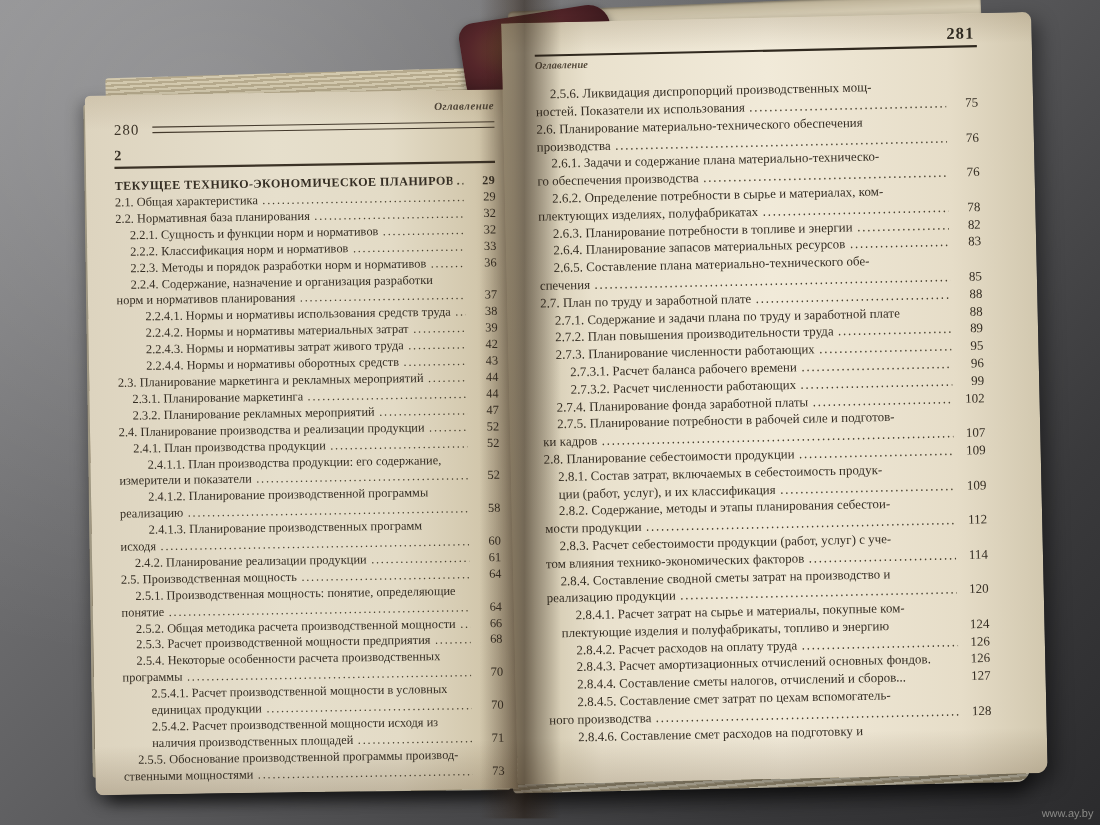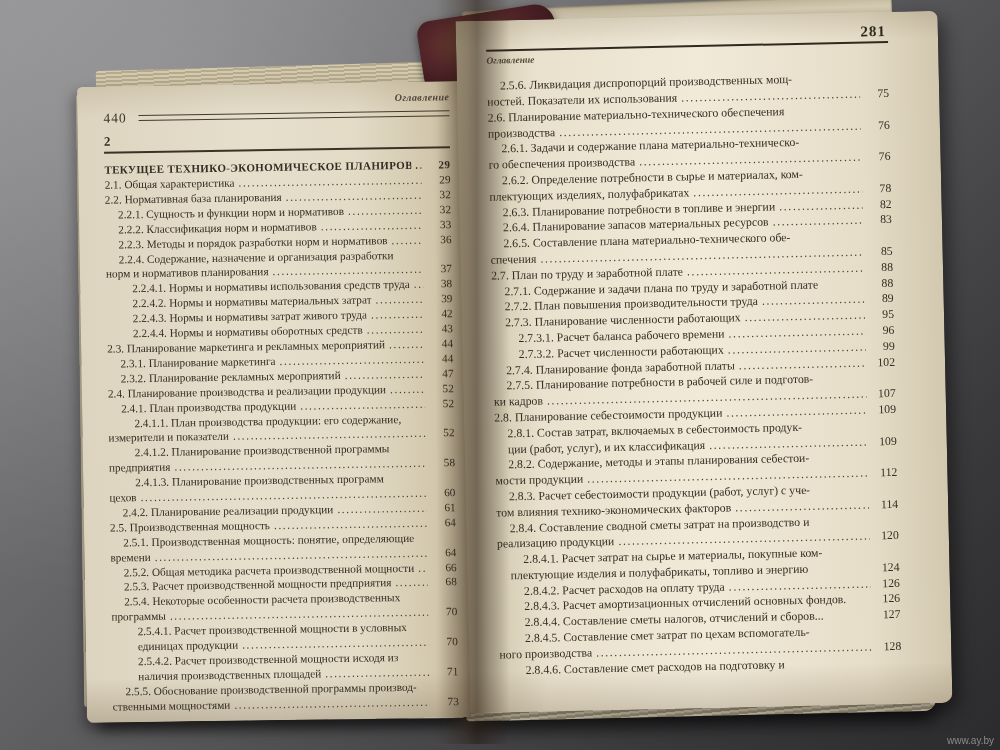--- a/index.html
+++ b/index.html
@@ -82,21 +82,21 @@
   <div class="top-edge-right"></div>
   <div class="top-edge-left"></div>
   <div class="spine-top"></div>
   <div class="left-stack"></div>
   <div class="bottom-edge-right"></div>
   <div class="bottom-edge-left"></div>
 
   <div class="page left-page">
     <div class="lp-ogl">Оглавление</div>
     <div class="lp-num-row">
-      <span class="lp-pagenum">440</span>
+      <span class="lp-pagenum">280</span>
       <span class="dbl-rule"></span>
     </div>
     <div class="lp-ch">2</div>
     <div class="lp-rule"></div>
     <div class="toc">
         <div class="toc-row toc-title" style="padding-left: 0px;">
           <span class="txt">ТЕКУЩЕЕ ТЕХНИКО-ЭКОНОМИЧЕСКОЕ ПЛАНИРОВАНИЕ</span>
           <span class="dots"></span>
           <span class="pg">29</span>
         </div>
@@ -183,47 +183,47 @@
         </div>
         <div class="toc-row" style="padding-left: 0px;">
           <span class="txt">измерители и показатели</span>
           <span class="dots"></span>
           <span class="pg">52</span>
         </div>
         <div class="toc-row" style="padding-left: 26px;">
           <span class="txt">2.4.1.2. Планирование производственной программы</span>
         </div>
         <div class="toc-row" style="padding-left: 0px;">
-          <span class="txt">предприятия</span>
+          <span class="txt">реализацию</span>
           <span class="dots"></span>
           <span class="pg">58</span>
         </div>
         <div class="toc-row" style="padding-left: 26px;">
           <span class="txt">2.4.1.3. Планирование производственных программ</span>
         </div>
         <div class="toc-row" style="padding-left: 0px;">
-          <span class="txt">цехов</span>
+          <span class="txt">исходя</span>
           <span class="dots"></span>
           <span class="pg">60</span>
         </div>
         <div class="toc-row" style="padding-left: 13px;">
           <span class="txt">2.4.2. Планирование реализации продукции</span>
           <span class="dots"></span>
           <span class="pg">61</span>
         </div>
         <div class="toc-row" style="padding-left: 0px;">
           <span class="txt">2.5. Производственная мощность</span>
           <span class="dots"></span>
           <span class="pg">64</span>
         </div>
         <div class="toc-row" style="padding-left: 13px;">
           <span class="txt">2.5.1. Производственная мощность: понятие, определяющие</span>
         </div>
         <div class="toc-row" style="padding-left: 0px;">
-          <span class="txt">времени</span>
+          <span class="txt">понятие</span>
           <span class="dots"></span>
           <span class="pg">64</span>
         </div>
         <div class="toc-row" style="padding-left: 13px;">
           <span class="txt">2.5.2. Общая методика расчета производственной мощности</span>
           <span class="dots"></span>
           <span class="pg">66</span>
         </div>
         <div class="toc-row" style="padding-left: 13px;">
           <span class="txt">2.5.3. Расчет производственной мощности предприятия</span>

